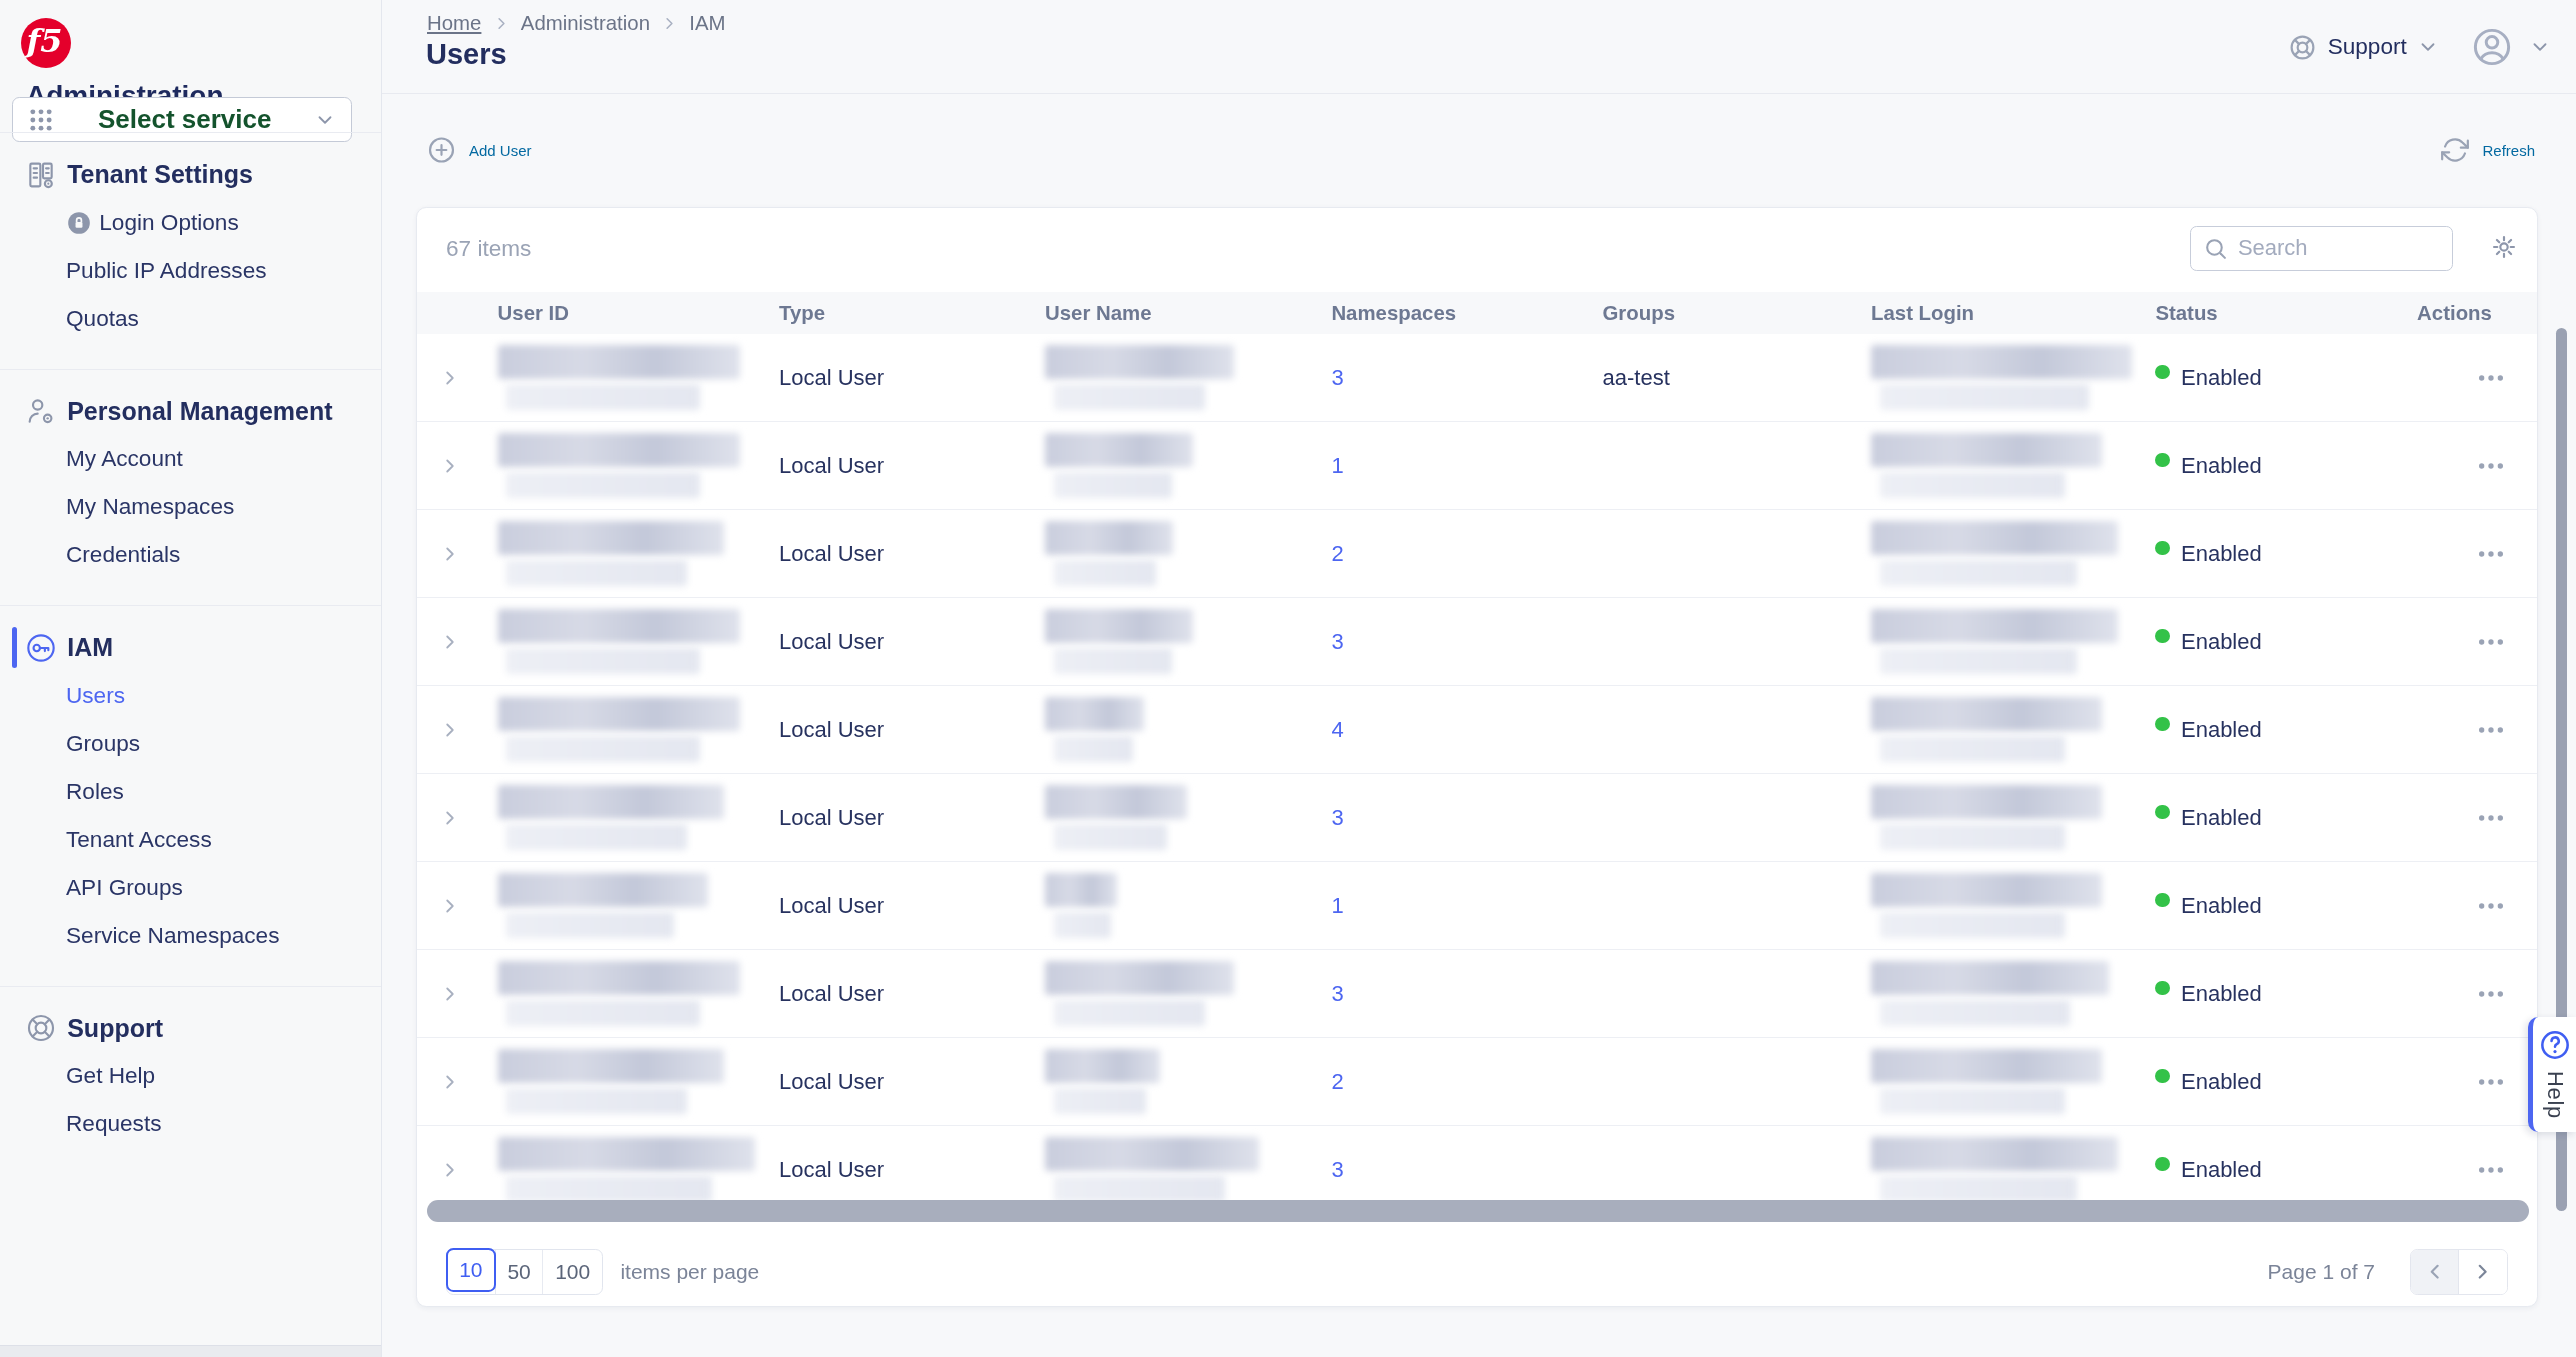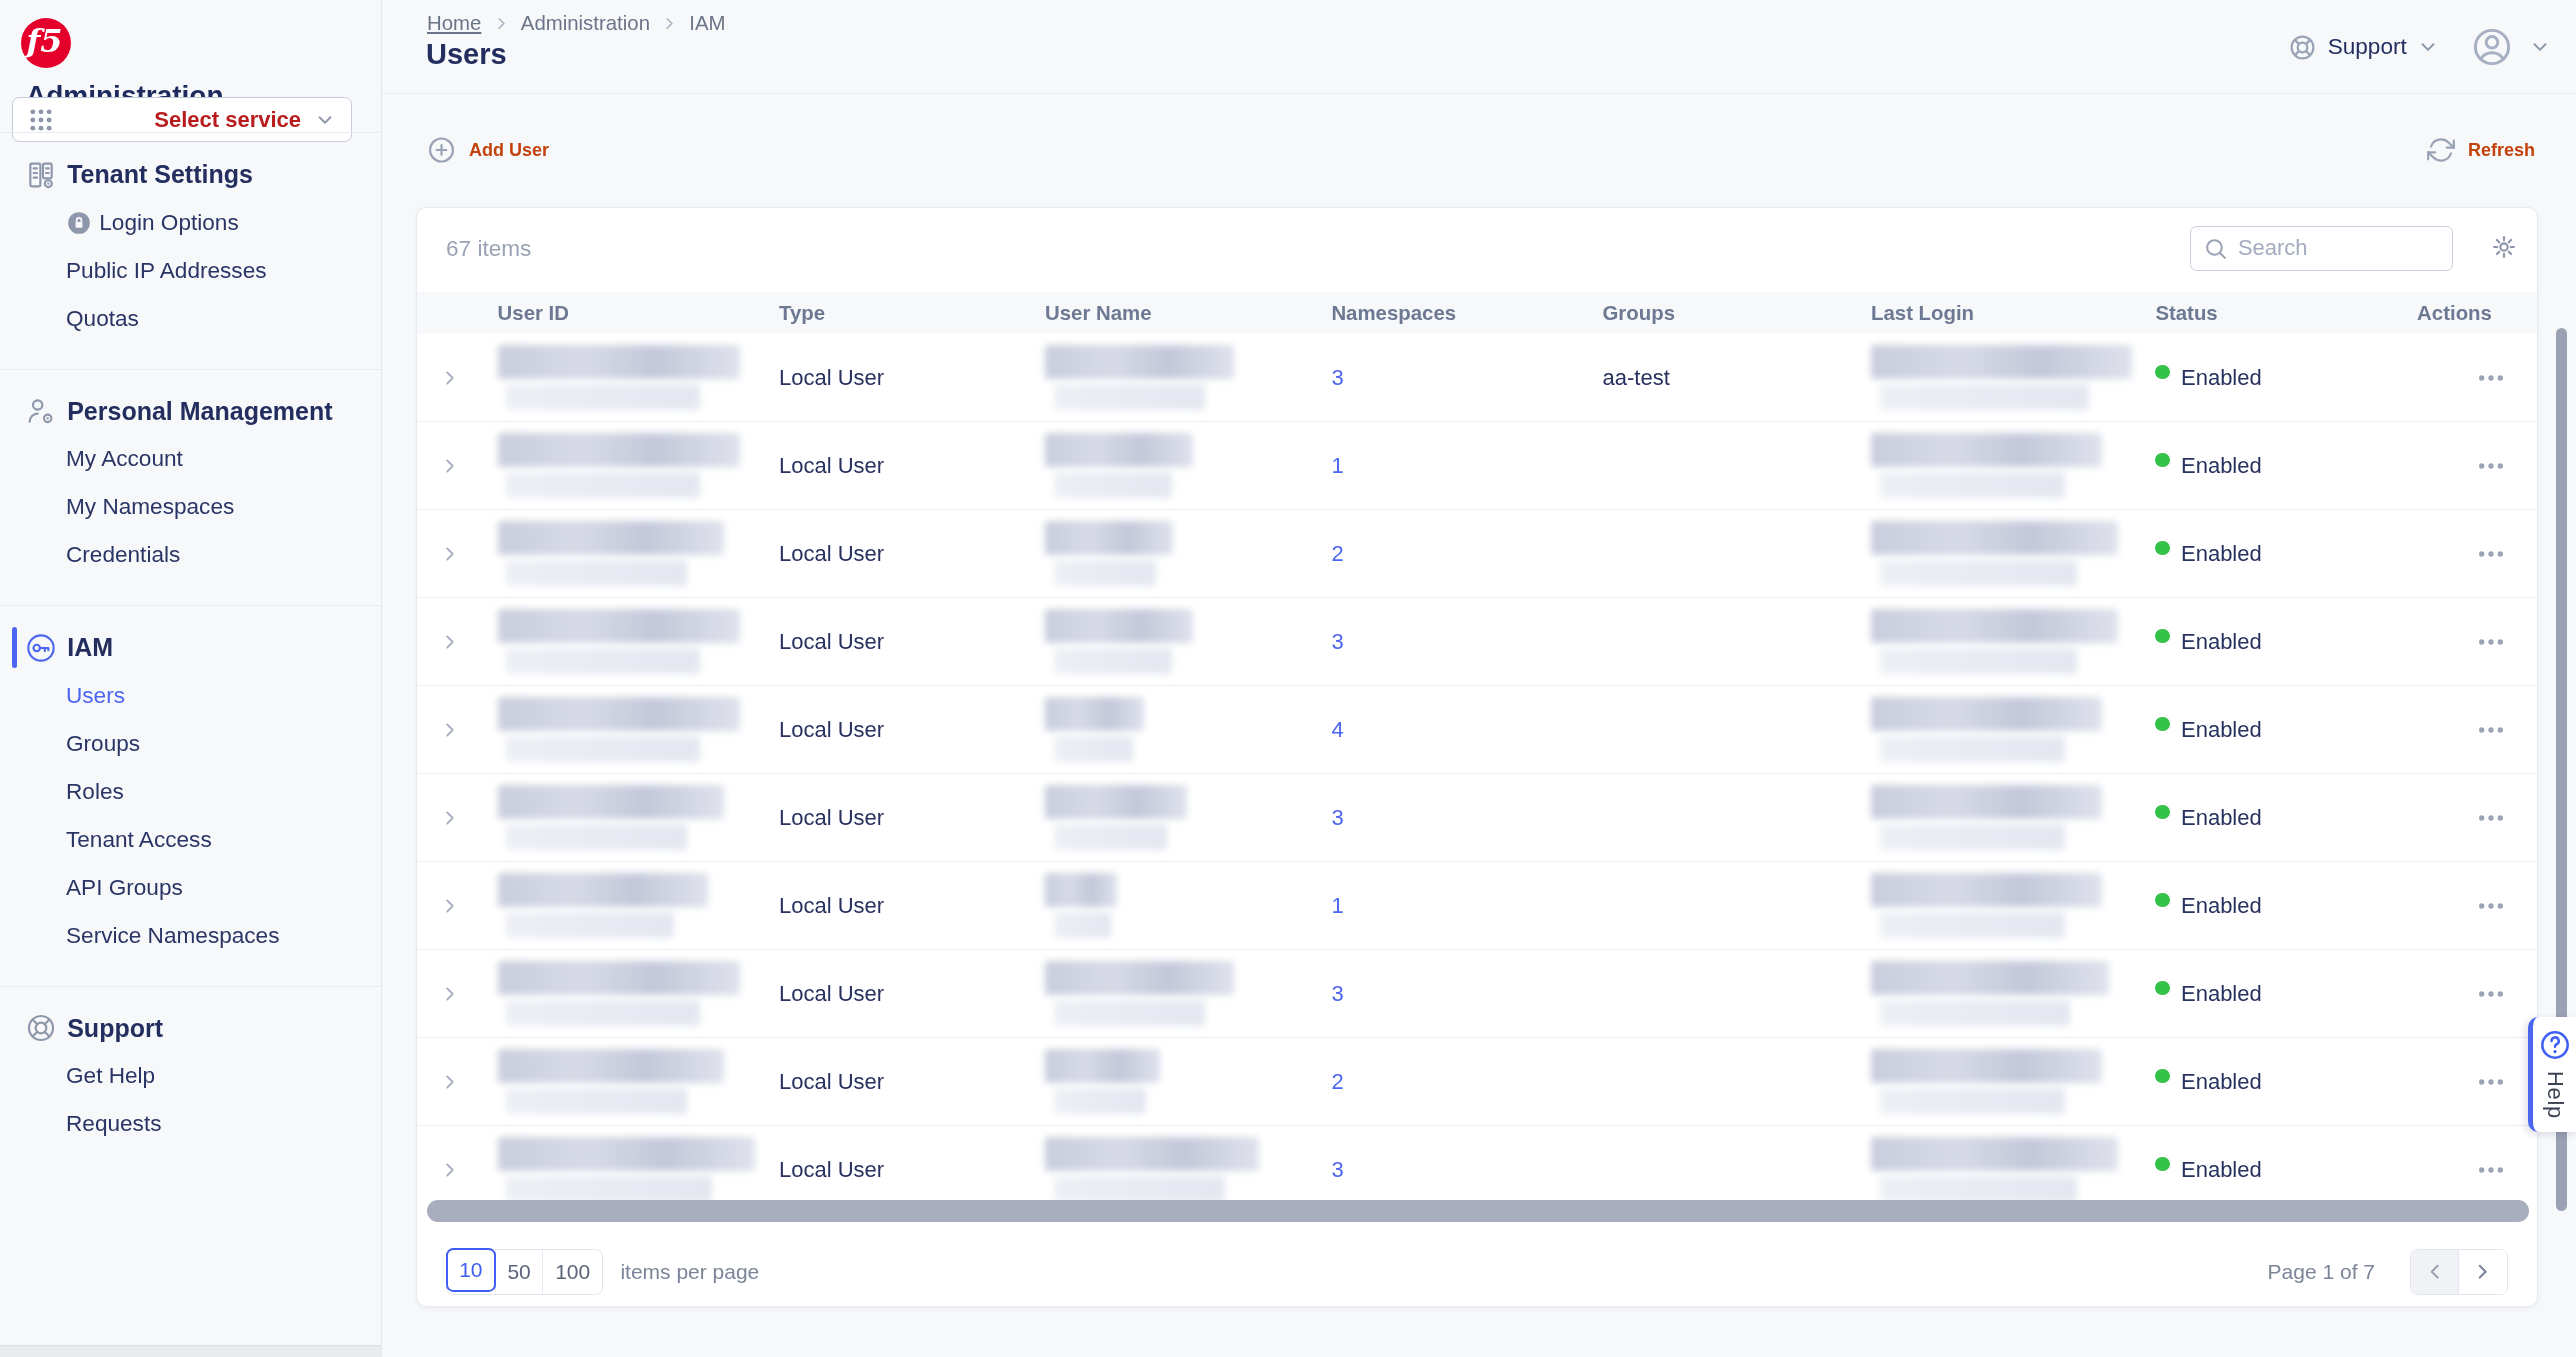--- a/index.html
+++ b/index.html
@@ -26,21 +26,21 @@
     color:#fff; font-family:"DejaVu Serif", serif;
     font-style:italic; font-weight:bold; font-size:32px; line-height:1;
     transform:translate(-1.5px,-2.2px);
   }
   .service-select {
     position:absolute; left:11.7px; top:97px; width:340px; height:45px;
     background:#fff; border:1.5px solid #c4cad7; border-radius:7.3px;
     display:flex; align-items:center; gap:13px; padding:0 14.6px;
     cursor:pointer;
   }
-  .service-select .glabel { font-size:22px; font-weight:600; color:#b91c1c; flex:1; text-align:right; }
+  .service-select .glabel { font-size:26px; font-weight:600; color:#14532d; flex:1; text-align:center; }
   .icon-gray { color:#8d96ab; }
   .icon-light { color:#9aa3b5; }
   .sidebar-title {
     margin:80px 0 20.4px 26px;
     font-size:28px; font-weight:700; color:#1e2a5e;
   }
   .side-section { border-top:1.5px solid #e9ebf1; padding:17.5px 0 26px; position:relative; }
   .side-section-header {
     display:flex; align-items:center; gap:10.2px;
     padding:8.8px 0 8.8px 25px; height:48px; position:relative;
@@ -79,21 +79,21 @@
   .support-menu .slabel { font-size:22.6px; color:#232e5f; }
   .chev { width:22px; height:22px; color:#8d96ab; }
   .avatar { width:42px; height:42px; color:#a7afc2; margin-left:16px; cursor:pointer; }
 
   
   .toolbar { position:absolute; left:382px; right:0; top:94px; height:112px; }
   .btn-plain {
     position:absolute; display:flex; align-items:center; gap:13px;
     background:none; border:none; cursor:pointer; top:50%; transform:translateY(-50%);
   }
-  .btn-plain .blabel { font-size:18px; color:#c2410c; font-weight:700; }
+  .btn-plain .blabel { font-size:15px; color:#0369a1; font-weight:400; }
   .add-user { left:45px; }
   .refresh { right:41px; }
 
   
   .card {
     position:absolute; left:416px; top:207px; width:2122px; height:1100px;
     background:#fff; border:1.5px solid #e7eaf0; border-radius:10.2px;
     box-shadow:0 1.5px 5.8px rgba(25,35,70,0.05);
     overflow:hidden;
   }

